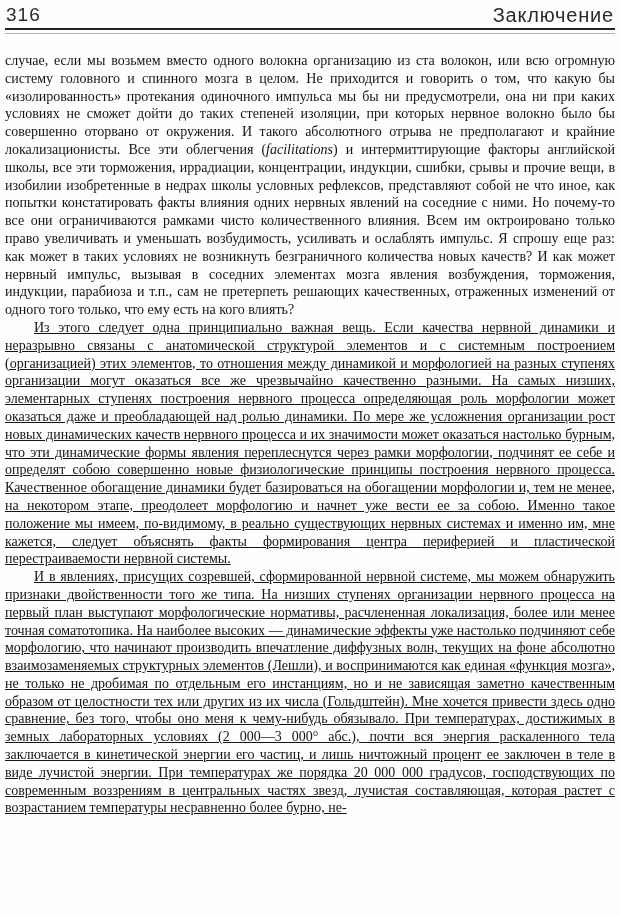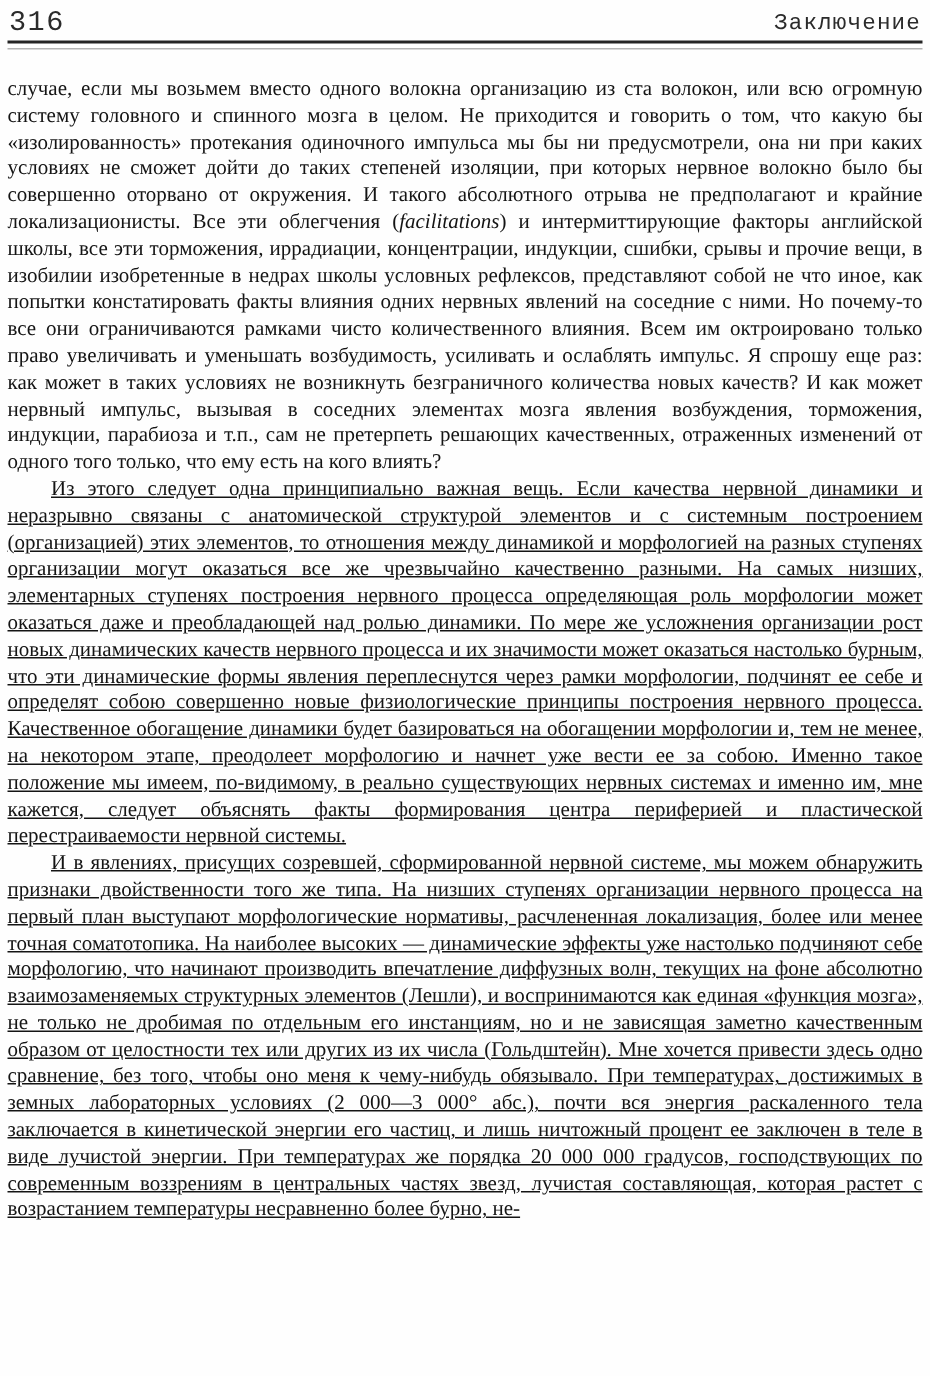--- a/index.html
+++ b/index.html
@@ -14,31 +14,31 @@
     margin: 0 auto;
     background: #fefefe;
     overflow: hidden;
     box-sizing: border-box;
     padding: 4px 5px 0 5px;
     color: #161616;
   }
   .page-header {
     display: flex;
     justify-content: space-between;
-    align-items: center;
-    font-family: Liberation Mono, monospace;
+    align-items: flex-start;
+    font-family: Liberation Sans, sans-serif;
     color: #2b2b2b;
     padding: 0 1px;
   }
   .page-number {
     font-size: 19px;
     letter-spacing: 1px;
   }
   .running-head {
-    font-size: 15px;
+    font-size: 20px;
     letter-spacing: 0.8px;
   }
   .header-rule {
     margin-top: 1px;
     height: 3px;
     border-top: 2px solid #242424;
     border-bottom: 1px solid #b3b3b3;
   }
   .body-text {
     margin-top: 18px;

